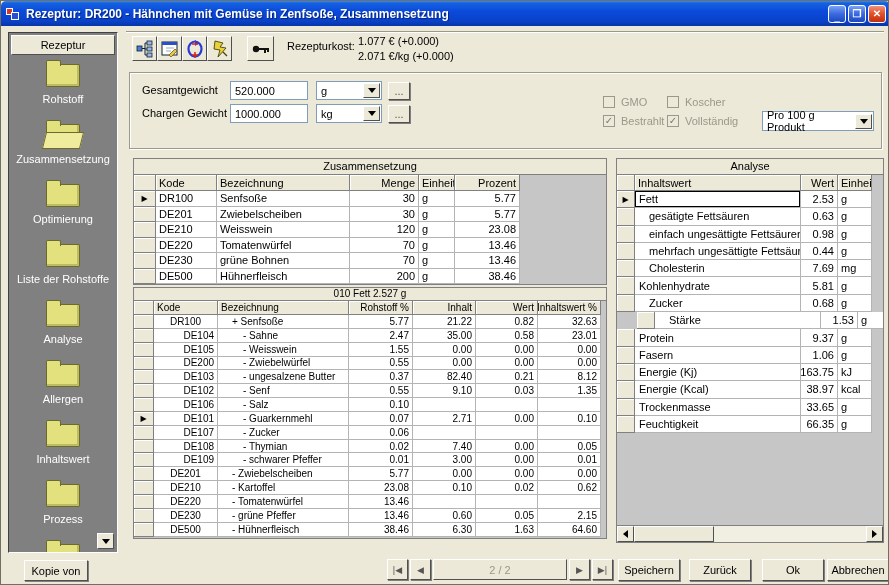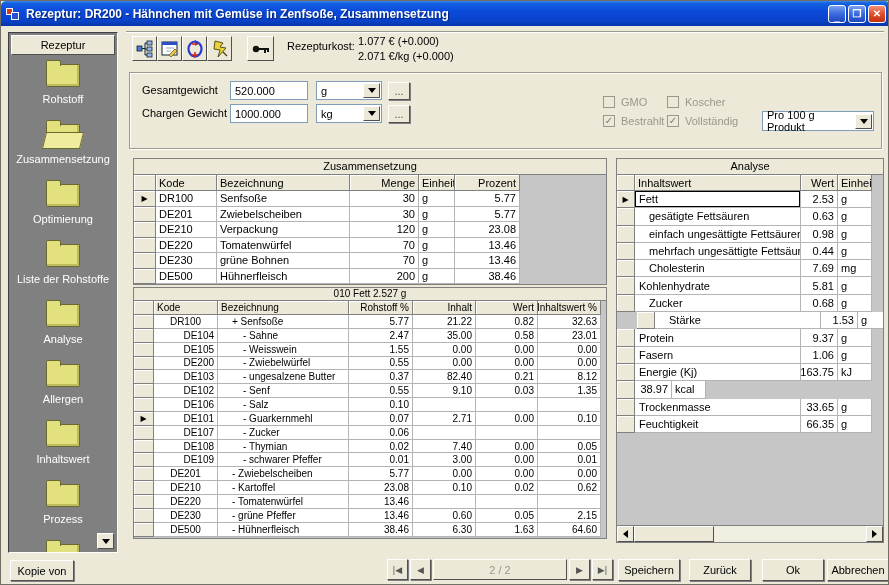--- a/index.html
+++ b/index.html
@@ -57,21 +57,21 @@
     background:#ECE9D8; border:1px solid; border-color:#fff #505050 #505050 #fff;
     display:flex; align-items:center; justify-content:center;
   }
   .tri-down { width:0; height:0; border-left:4px solid transparent; border-right:4px solid transparent; border-top:5px solid #000; }
   
   .xp-btn {
     background:#ECE9D8; border:1px solid; border-color:#fff #505050 #505050 #fff;
     box-shadow:1px 1px 0 #808080; text-align:center; font-size:11px;
     display:flex; align-items:center; justify-content:center;
   }
-  #kopie-btn { position:absolute; left:9px; top:559px; width:64px; height:21px; }
+  #kopie-btn { position:absolute; left:23px; top:559px; width:64px; height:21px; }
   
   #toolbar-top-line { position:absolute; left:125px; top:30px; width:758px; height:2px;
     border-top:1px solid #9a988a; border-bottom:1px solid #fff; }
   .tb-btn { position:absolute; top:35px; width:25px; height:25px; background:#ECE9D8;
     border:1px solid; border-color:#fff #505050 #505050 #fff;
     display:flex; align-items:center; justify-content:center; }
   #cost-label { position:absolute; left:286px; top:39px; }
   #cost-values { position:absolute; left:357px; top:33px; line-height:15px; }
   
   #groupbox { position:absolute; left:128px; top:71px; width:753px; height:77px;
@@ -295,21 +295,21 @@
       <div class="gc al" style="width: 61px;">DE201</div>
       <div class="gc al" style="width: 133px;">Zwiebelscheiben</div>
       <div class="gc ar" style="width: 69px;">30</div>
       <div class="gc al" style="width: 36px;">g</div>
       <div class="gc ar" style="width: 65px;">5.77</div>
       <div class="gfill"></div>
     </div>
     <div class="grid-row" style="height: 15.5px;">
       <div class="gsel" style="width: 22px;"></div>
       <div class="gc al" style="width: 61px;">DE210</div>
-      <div class="gc al" style="width: 133px;">Verpackung</div>
+      <div class="gc al" style="width: 133px;">Weisswein</div>
       <div class="gc ar" style="width: 69px;">120</div>
       <div class="gc al" style="width: 36px;">g</div>
       <div class="gc ar" style="width: 65px;">23.08</div>
       <div class="gfill"></div>
     </div>
     <div class="grid-row" style="height: 15.5px;">
       <div class="gsel" style="width: 22px;"></div>
       <div class="gc al" style="width: 61px;">DE220</div>
       <div class="gc al" style="width: 133px;">Tomatenwürfel</div>
       <div class="gc ar" style="width: 69px;">70</div>
@@ -590,20 +590,21 @@
     </div>
     <div class="grid-row" style="height: 17.3px;">
       <div class="gsel" style="width: 18px;"></div>
       <div class="gc al" style="width: 166px; padding-left: 4px;">Energie (Kj)</div>
       <div class="gc ar" style="width: 37px;">163.75</div>
       <div class="gc al" style="width: 34px;">kJ</div>
       <div class="gfill"></div>
     </div>
     <div class="grid-row" style="height: 17.3px;">
       <div class="gsel" style="width: 18px;"></div>
+      <div class="gc al" style="width: 166px; padding-left: 4px;">Energie (Kcal)</div>
       <div class="gc ar" style="width: 37px;">38.97</div>
       <div class="gc al" style="width: 34px;">kcal</div>
       <div class="gfill"></div>
     </div>
     <div class="grid-row" style="height: 17.3px;">
       <div class="gsel" style="width: 18px;"></div>
       <div class="gc al" style="width: 166px; padding-left: 4px;">Trockenmasse</div>
       <div class="gc ar" style="width: 37px;">33.65</div>
       <div class="gc al" style="width: 34px;">g</div>
       <div class="gfill"></div>

